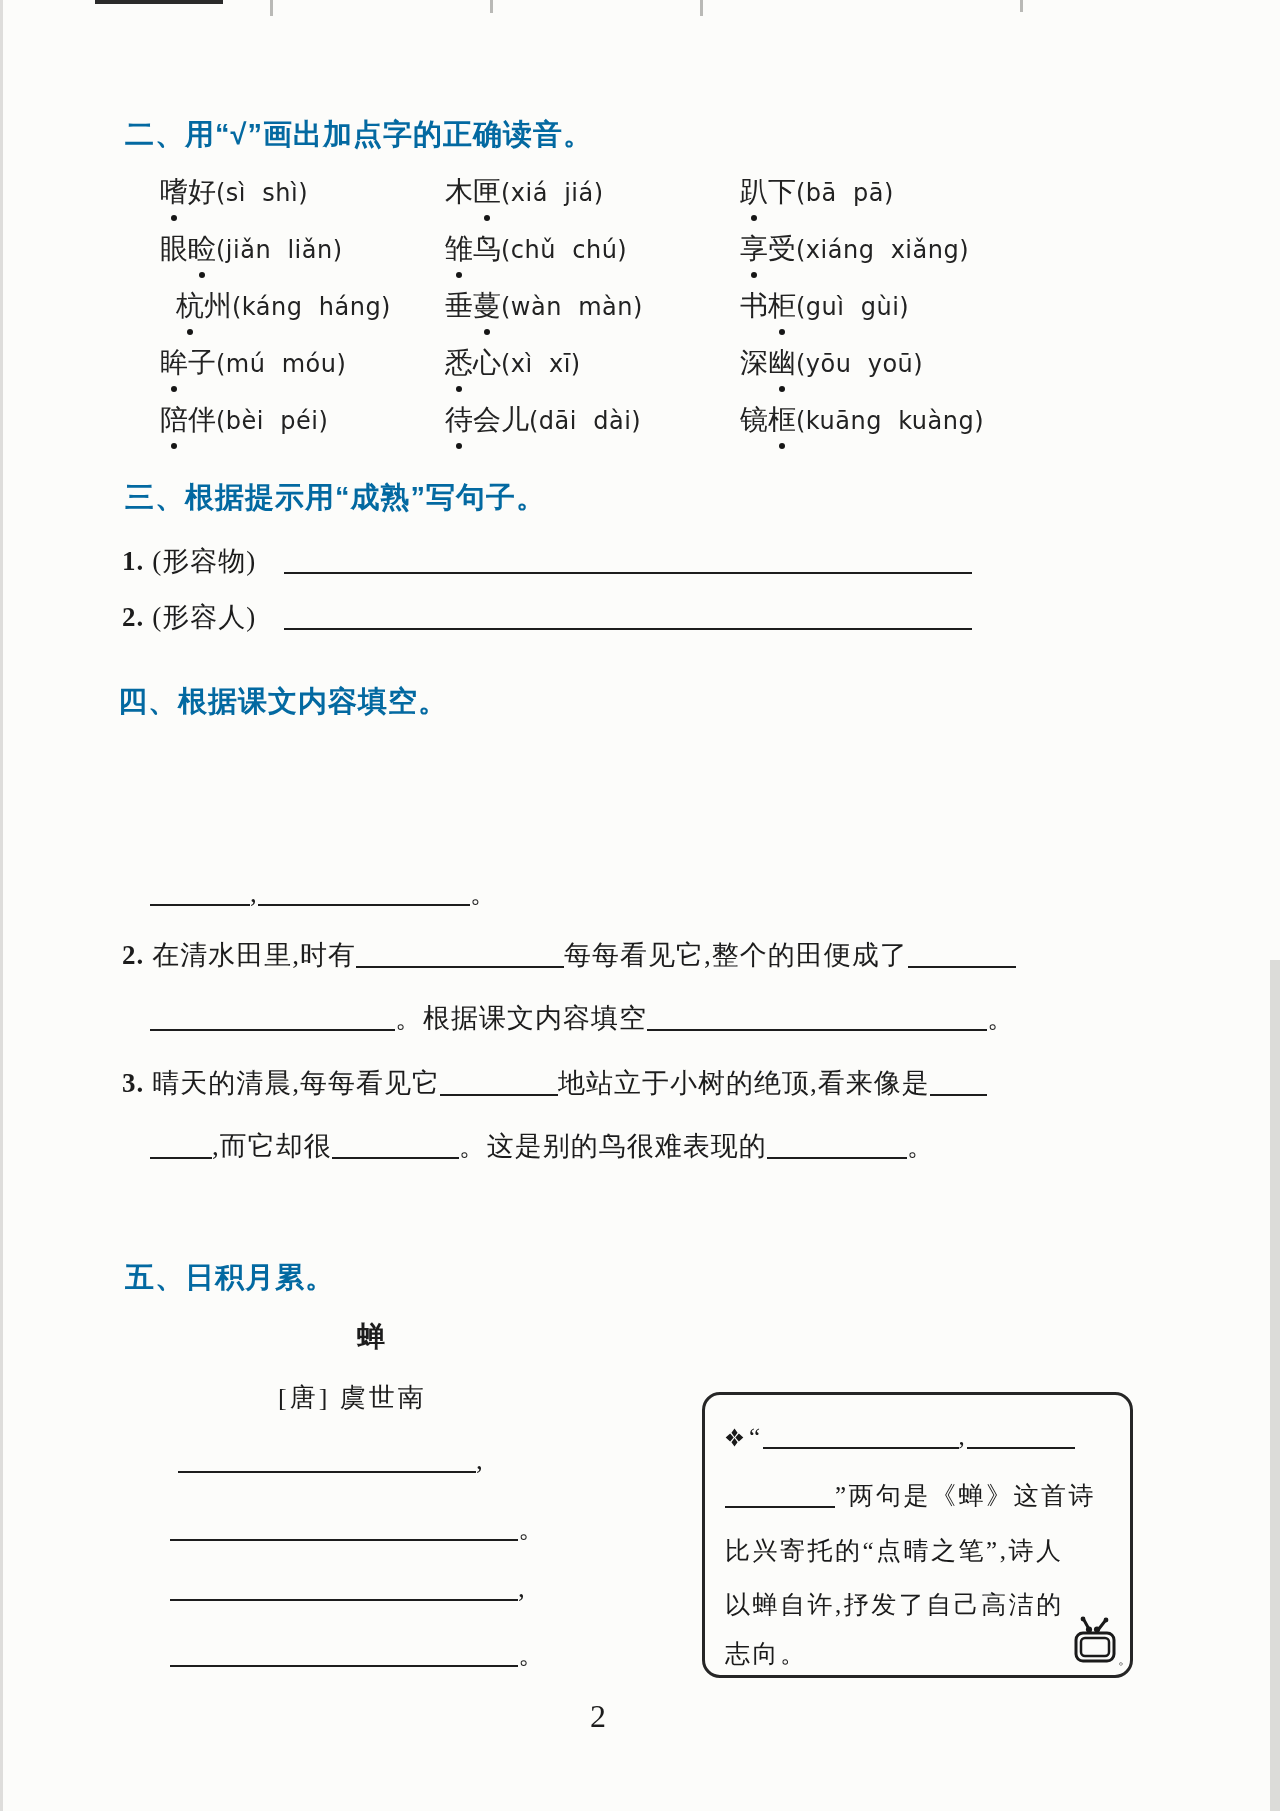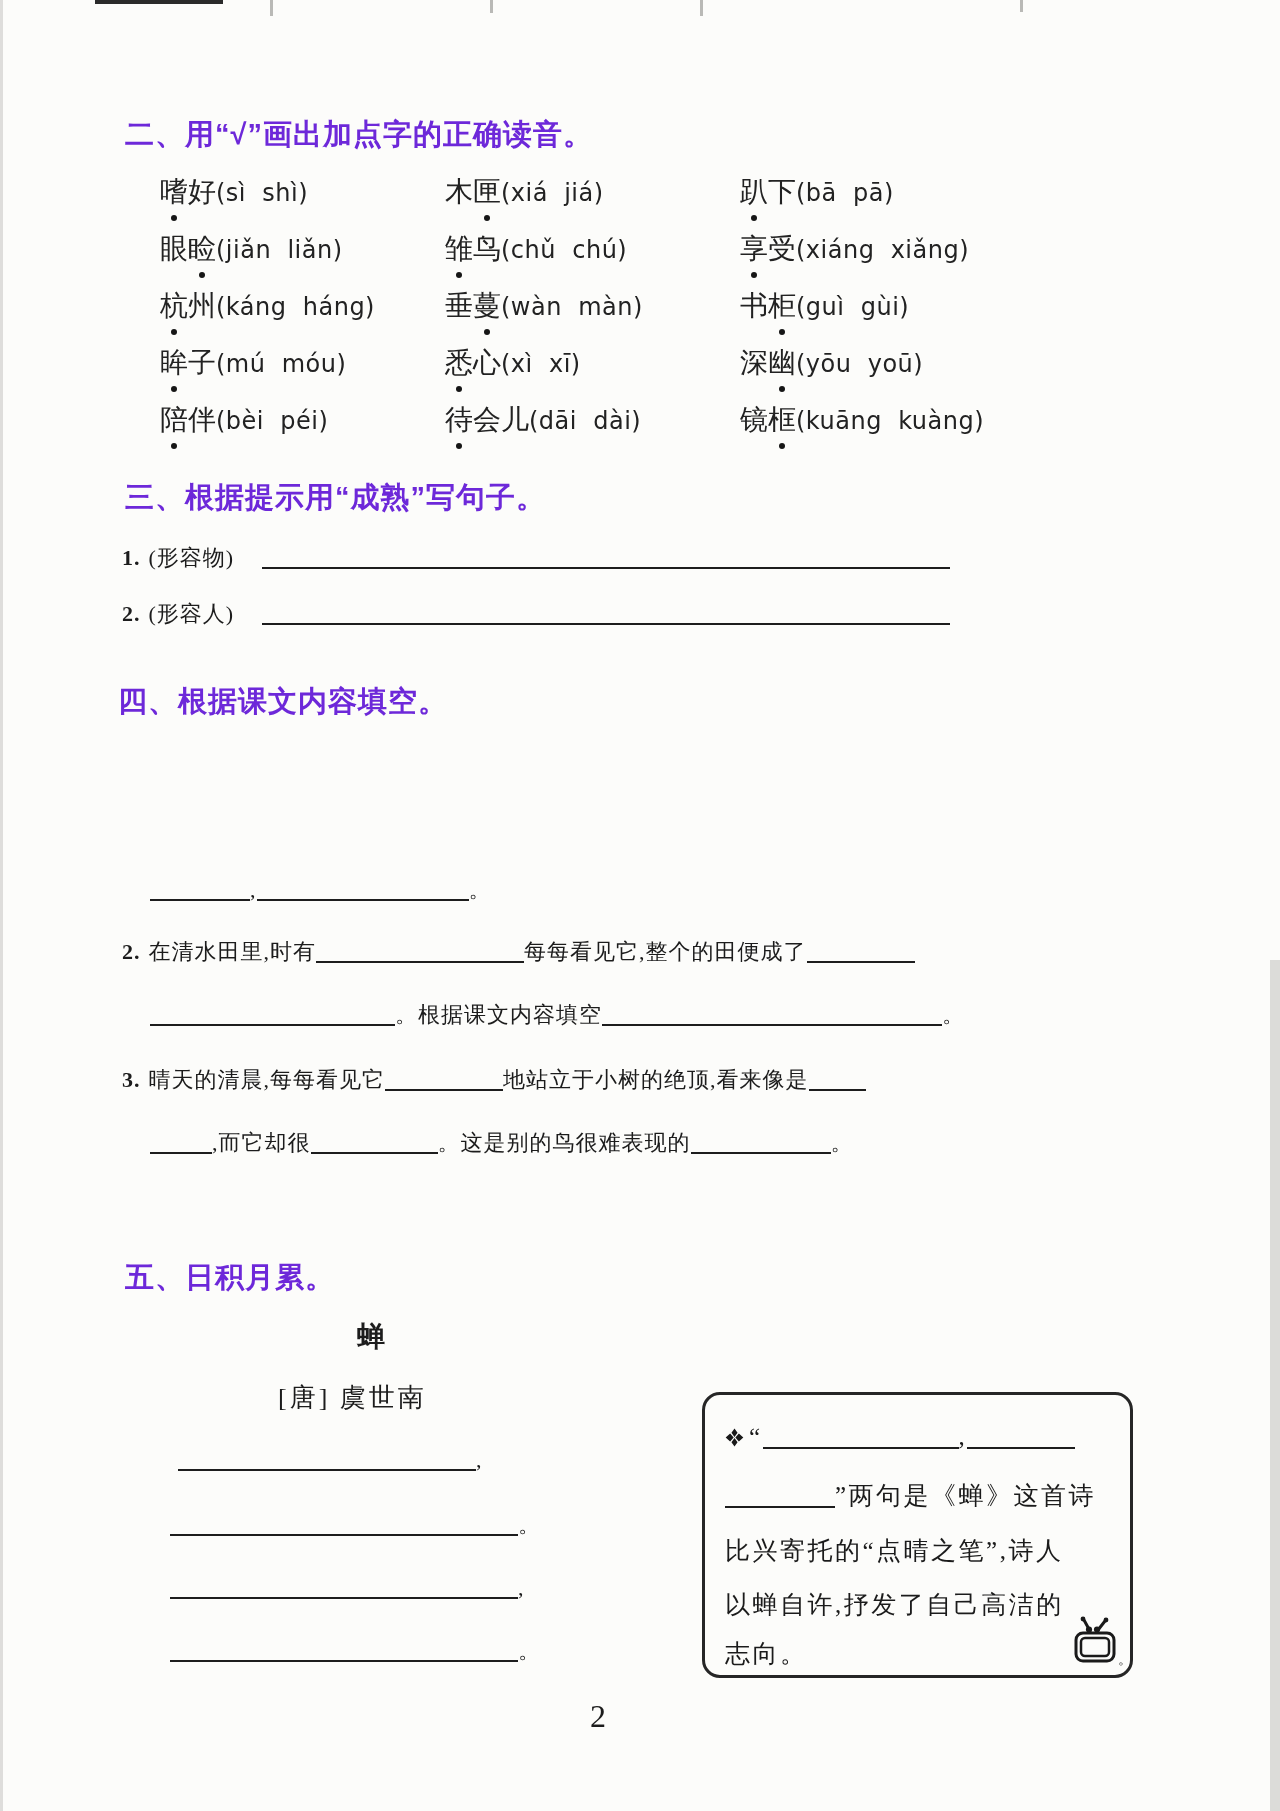--- a/index.html
+++ b/index.html
@@ -1,20 +1,20 @@
 <!DOCTYPE html>
 <html><head>
 <meta charset="utf-8">
 <style>
   html,body{margin:0;padding:0;background:#f4f4f2;}
   .page{position:relative;width:1280px;height:1811px;background:#fcfcfa;overflow:hidden;
         font-family:"Liberation Serif","DejaVu Serif",serif;color:#1c1c1c;}
   .h2{position:absolute;font-family:"Liberation Sans","DejaVu Sans",sans-serif;
-      font-weight:800;font-size:29px;letter-spacing:1px;white-space:nowrap;color:#6d28d9;}
-  .line{position:absolute;font-size:22px;white-space:nowrap;letter-spacing:1px;}
+      font-weight:800;font-size:29px;letter-spacing:1px;white-space:nowrap;color:#0369a1;}
+  .line{position:absolute;font-size:27px;white-space:nowrap;letter-spacing:1px;}
   .num{font-weight:700;margin-right:8px;font-family:"Liberation Serif",serif;}
   .blank{display:inline-block;border-bottom:2.5px solid #1d1d1d;height:24px;vertical-align:-4px;}
   
   .wcell{position:absolute;font-size:28px;white-space:nowrap;
          font-family:"Liberation Sans","DejaVu Sans",sans-serif;color:#222;}
   .dotchar{position:relative;display:inline-block;}
   .dotchar::after{content:"";position:absolute;left:50%;margin-left:-3px;bottom:-10px;
                   width:6px;height:6px;border-radius:50%;background:#161616;}
   .py{font-family:"DejaVu Sans","Liberation Sans",sans-serif;font-size:24px;
       letter-spacing:0.5px;white-space:pre;}
@@ -46,21 +46,21 @@
   <div class="h2" style="left:125px;top:115px">二、用“√”画出加点字的正确读音。</div>
 
   <div class="wcell" style="left:160px;top:173px"><span></span><span class="dotchar">嗜</span><span>好</span><span class="py">(sì  shì)</span></div>
   <div class="wcell" style="left:445px;top:173px"><span>木</span><span class="dotchar">匣</span><span></span><span class="py">(xiá  jiá)</span></div>
   <div class="wcell" style="left:740px;top:173px"><span></span><span class="dotchar">趴</span><span>下</span><span class="py">(bā  pā)</span></div>
 
   <div class="wcell" style="left:160px;top:230px"><span>眼</span><span class="dotchar">睑</span><span></span><span class="py">(jiǎn  liǎn)</span></div>
   <div class="wcell" style="left:445px;top:230px"><span></span><span class="dotchar">雏</span><span>鸟</span><span class="py">(chǔ  chú)</span></div>
   <div class="wcell" style="left:740px;top:230px"><span></span><span class="dotchar">享</span><span>受</span><span class="py">(xiáng  xiǎng)</span></div>
 
-  <div class="wcell" style="left:160px;top:287px"><span></span><span class="dotchar">杭</span><span>州</span><span class="py">(káng  háng)</span></div>
+  <div class="wcell" style="left:176px;top:287px"><span></span><span class="dotchar">杭</span><span>州</span><span class="py">(káng  háng)</span></div>
   <div class="wcell" style="left:445px;top:287px"><span>垂</span><span class="dotchar">蔓</span><span></span><span class="py">(wàn  màn)</span></div>
   <div class="wcell" style="left:740px;top:287px"><span>书</span><span class="dotchar">柜</span><span></span><span class="py">(guì  gùi)</span></div>
 
   <div class="wcell" style="left:160px;top:344px"><span></span><span class="dotchar">眸</span><span>子</span><span class="py">(mú  móu)</span></div>
   <div class="wcell" style="left:445px;top:344px"><span></span><span class="dotchar">悉</span><span>心</span><span class="py">(xì  xī)</span></div>
   <div class="wcell" style="left:740px;top:344px"><span>深</span><span class="dotchar">幽</span><span></span><span class="py">(yōu  yoū)</span></div>
 
   <div class="wcell" style="left:160px;top:401px"><span></span><span class="dotchar">陪</span><span>伴</span><span class="py">(bèi  péi)</span></div>
   <div class="wcell" style="left:445px;top:401px"><span></span><span class="dotchar">待</span><span>会儿</span><span class="py">(dāi  dài)</span></div>
   <div class="wcell" style="left:740px;top:401px"><span>镜</span><span class="dotchar">框</span><span></span><span class="py">(kuāng  kuàng)</span></div>

